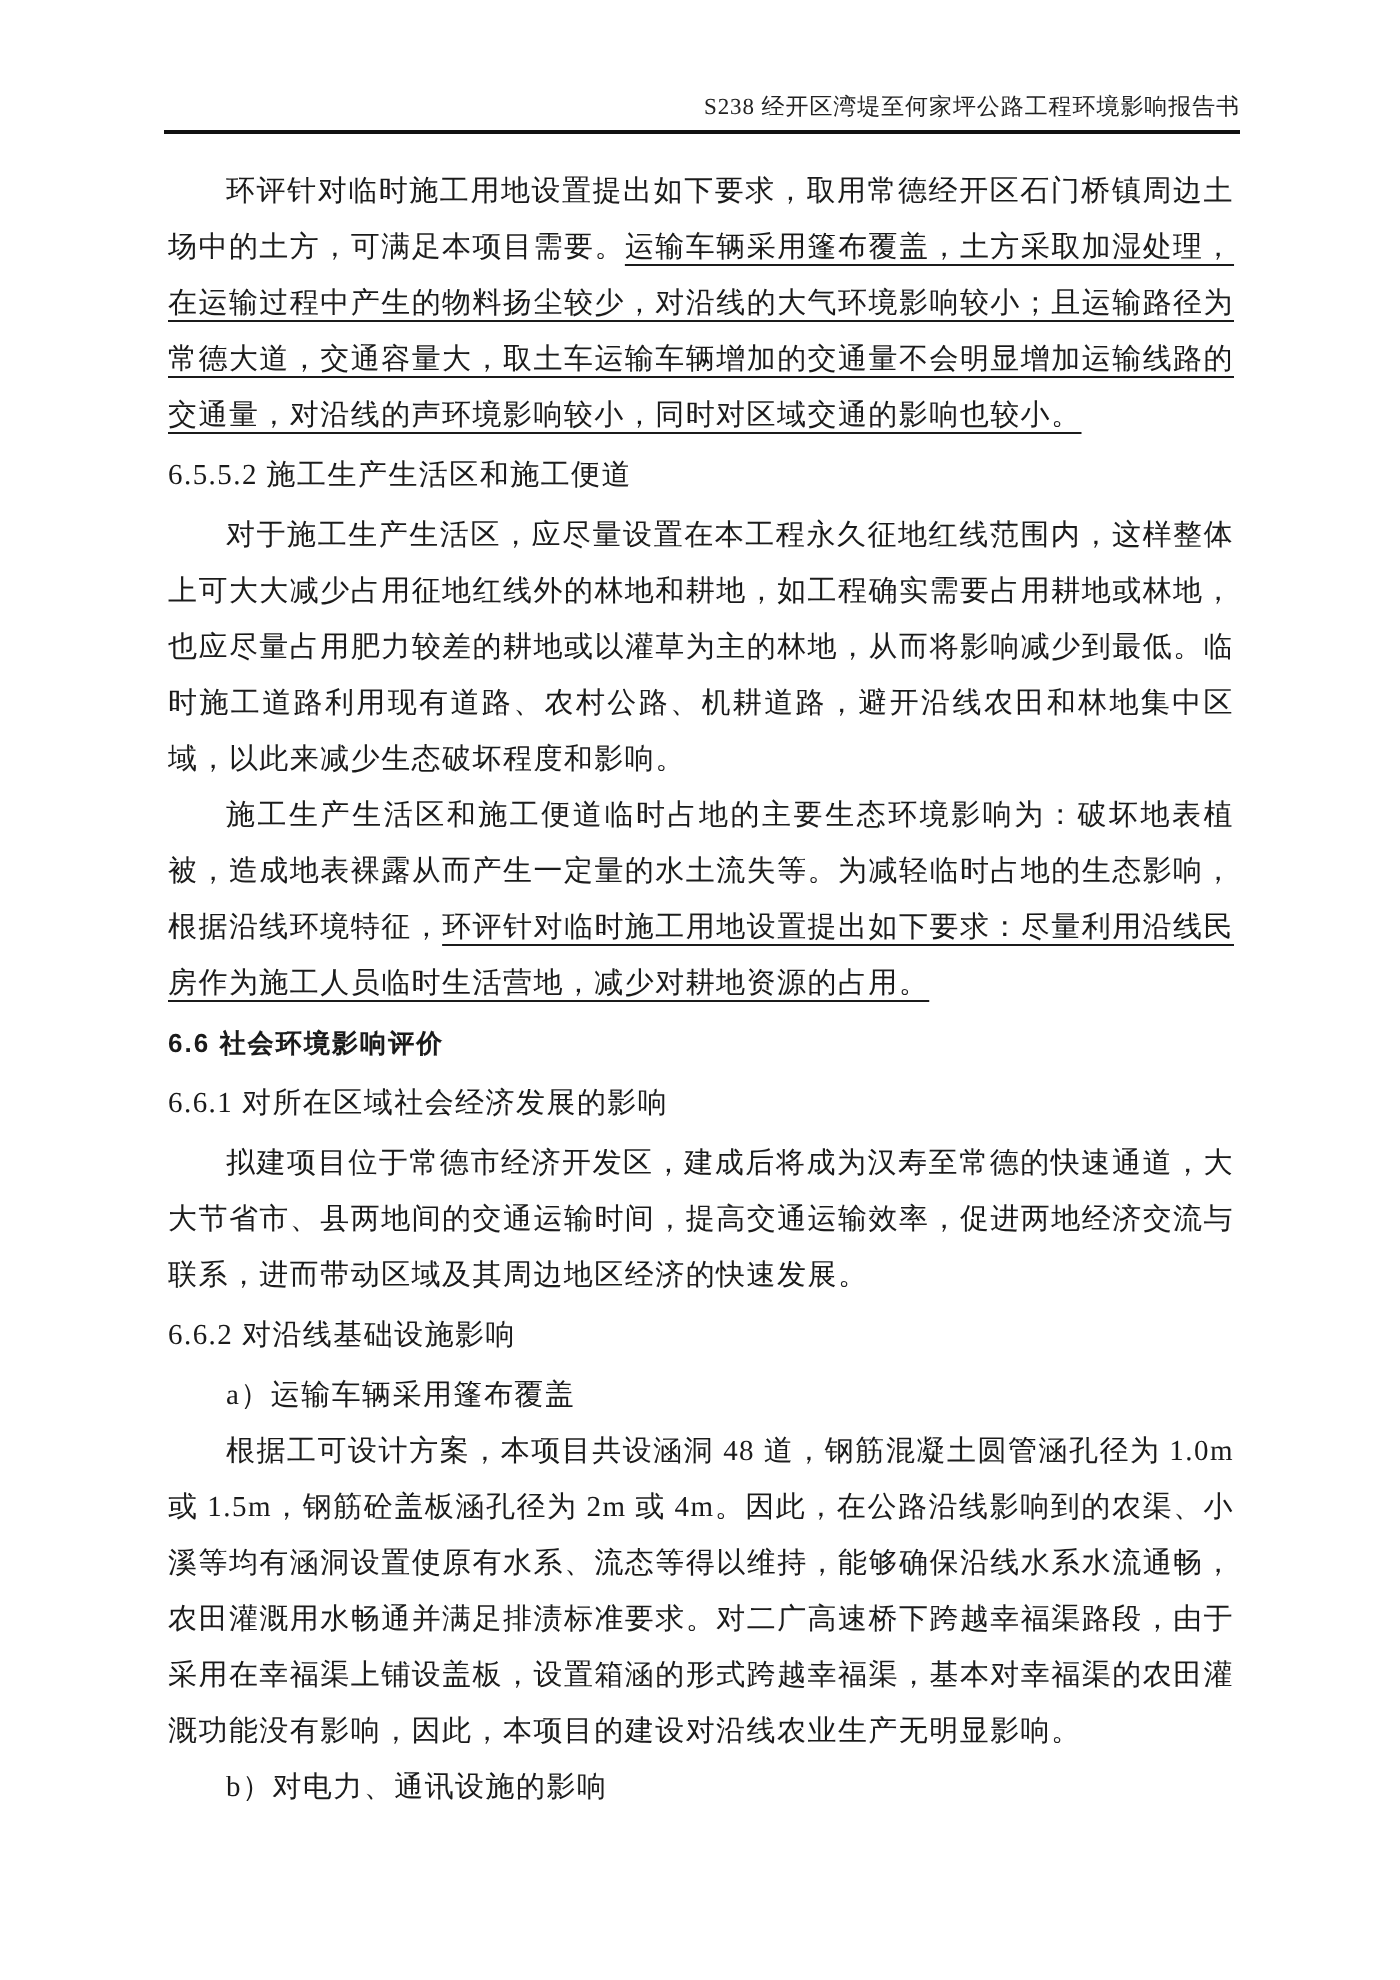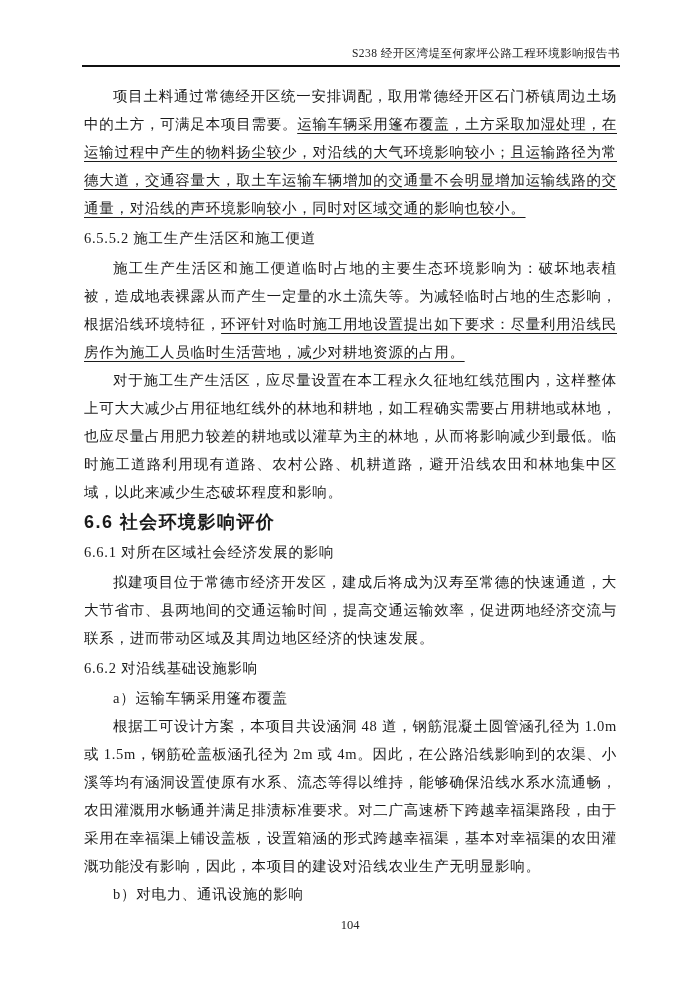--- a/index.html
+++ b/index.html
@@ -53,21 +53,21 @@
     text-indent: 2em;
   }
   .content .h3 {
     margin: 2px 0 2px 0;
     font-size: 14.5px;
     font-weight: normal;
     text-align: left;
   }
   .content .h2 {
     margin: 2px 0 2px 0;
-    font-size: 18px;
+    font-size: 13px;
     font-weight: bold;
     font-family: "Liberation Sans", "DejaVu Sans", sans-serif;
     letter-spacing: 0.08em;
     text-align: left;
   }
   .u {
     text-decoration: underline;
     text-decoration-thickness: 1px;
     text-underline-offset: 4px;
   }
@@ -81,26 +81,25 @@
     color: #222222;
   }
 </style>
 </head>
 <body>
 
 <div class="page">
   <div class="running-header">S238 经开区湾堤至何家坪公路工程环境影响报告书</div>
   <div class="header-rule"></div>
   <div class="content">
-      <p class="p"><span>项目土料通过常德经开区统一安排调配，取用常德经开区石门桥镇周边土场中的土方，可满足本项目需要。</span><span class="u">运输车辆采用篷布覆盖，土方采取加湿处理，在运输过程中产生的物料扬尘较少，对沿线的大气环境影响较小；且运输路径为常德大道，交通容量大，取土车运输车辆增加的交通量不会明显增加运输线路的交通量，对沿线的声环境影响较小，同时对区域交通的影响也较小。</span></p>
+      <p class="p"><span>环评针对临时施工用地设置提出如下要求，取用常德经开区石门桥镇周边土场中的土方，可满足本项目需要。</span><span class="u">运输车辆采用篷布覆盖，土方采取加湿处理，在运输过程中产生的物料扬尘较少，对沿线的大气环境影响较小；且运输路径为常德大道，交通容量大，取土车运输车辆增加的交通量不会明显增加运输线路的交通量，对沿线的声环境影响较小，同时对区域交通的影响也较小。</span></p>
       <div class="h3">6.5.5.2  施工生产生活区和施工便道</div>
+      <p class="p"><span>对于施工生产生活区，应尽量设置在本工程永久征地红线范围内，这样整体上可大大减少占用征地红线外的林地和耕地，如工程确实需要占用耕地或林地，也应尽量占用肥力较差的耕地或以灌草为主的林地，从而将影响减少到最低。临时施工道路利用现有道路、农村公路、机耕道路，避开沿线农田和林地集中区域，以此来减少生态破坏程度和影响。</span></p>
       <p class="p"><span>施工生产生活区和施工便道临时占地的主要生态环境影响为：破坏地表植被，造成地表裸露从而产生一定量的水土流失等。为减轻临时占地的生态影响，根据沿线环境特征，</span><span class="u">环评针对临时施工用地设置提出如下要求：尽量利用沿线民房作为施工人员临时生活营地，减少对耕地资源的占用。</span></p>
-      <p class="p"><span>对于施工生产生活区，应尽量设置在本工程永久征地红线范围内，这样整体上可大大减少占用征地红线外的林地和耕地，如工程确实需要占用耕地或林地，也应尽量占用肥力较差的耕地或以灌草为主的林地，从而将影响减少到最低。临时施工道路利用现有道路、农村公路、机耕道路，避开沿线农田和林地集中区域，以此来减少生态破坏程度和影响。</span></p>
       <div class="h2">6.6 社会环境影响评价</div>
       <div class="h3">6.6.1  对所在区域社会经济发展的影响</div>
       <p class="p"><span>拟建项目位于常德市经济开发区，建成后将成为汉寿至常德的快速通道，大大节省市、县两地间的交通运输时间，提高交通运输效率，促进两地经济交流与联系，进而带动区域及其周边地区经济的快速发展。</span></p>
       <div class="h3">6.6.2  对沿线基础设施影响</div>
       <p class="p"><span>a）运输车辆采用篷布覆盖</span></p>
       <p class="p"><span>根据工可设计方案，本项目共设涵洞 48 道，钢筋混凝土圆管涵孔径为 1.0m 或 1.5m，钢筋砼盖板涵孔径为 2m 或 4m。因此，在公路沿线影响到的农渠、小溪等均有涵洞设置使原有水系、流态等得以维持，能够确保沿线水系水流通畅，农田灌溉用水畅通并满足排渍标准要求。对二广高速桥下跨越幸福渠路段，由于采用在幸福渠上铺设盖板，设置箱涵的形式跨越幸福渠，基本对幸福渠的农田灌溉功能没有影响，因此，本项目的建设对沿线农业生产无明显影响。</span></p>
       <p class="p"><span>b）对电力、通讯设施的影响</span></p>
     </div>
-  <div class="page-footer">104</div>
 </div>
 
 </body></html>

